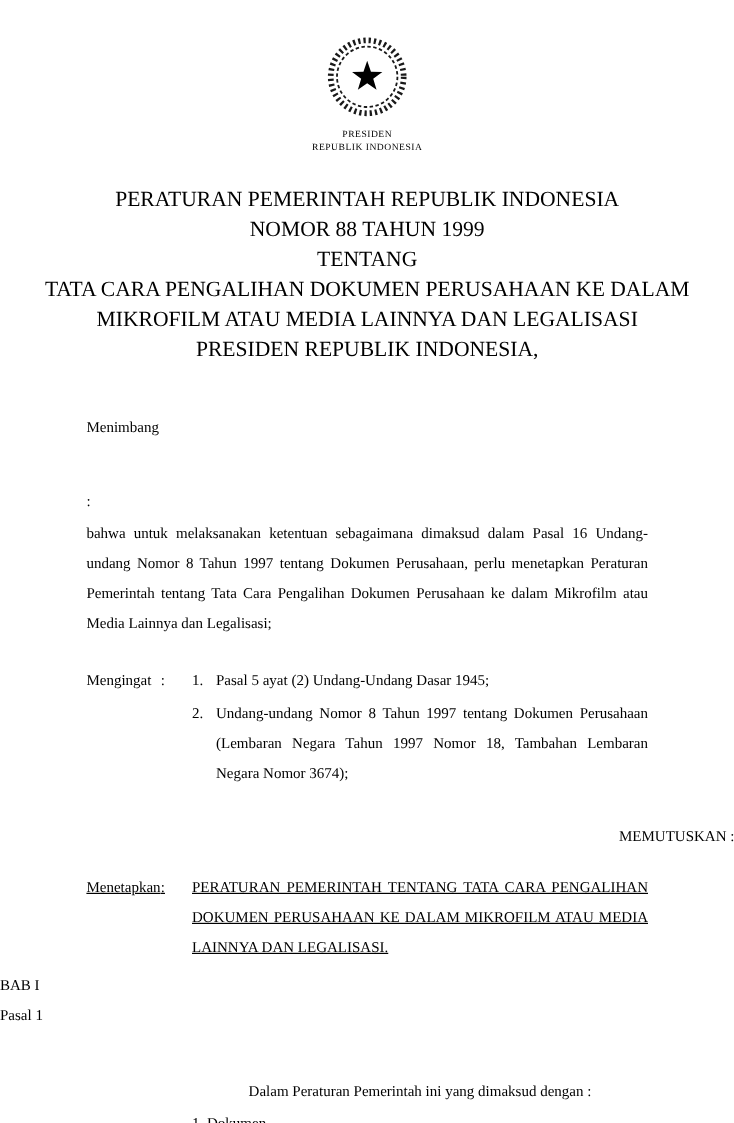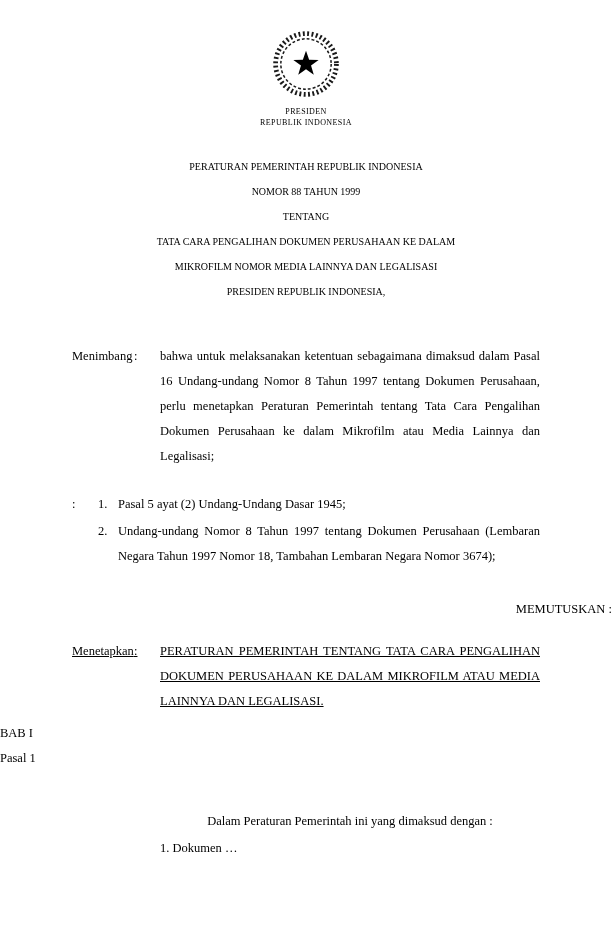--- a/index.html
+++ b/index.html
@@ -34,34 +34,34 @@
     line-height: 11px;
     letter-spacing: 0.4px;
     text-align: center;
   }
 
   
   .title-block {
     margin-top: 26px;
     text-align: center;
     line-height: 25px;
-    font-size: 10px;
+    font-size: 18px;
   }
 
   
   .clause {
     display: flex;
     margin: 0 72px;
     line-height: 25px;
   }
   .clause-label { width: 62px; flex: 0 0 62px; }
   .clause-colon { width: 26px; flex: 0 0 26px; text-align: left; }
   .clause-body  { flex: 1; text-align: justify; }
 
-  .menimbang { margin-top: 40px; }
+  .menimbang { margin-top: 40px; flex-direction: column; }
   .mengingat { margin-top: 23px; }
 
   .num-item { display: flex; }
   .num-item + .num-item { margin-top: 2px; }
   .num-item .num { width: 20px; flex: 0 0 20px; }
   .num-item .num-text { flex: 1; text-align: justify; }
 
   .memutuskan {
     margin-top: 28px;
     text-align: right;
@@ -107,31 +107,32 @@
       <div>PRESIDEN</div>
       <div>REPUBLIK INDONESIA</div>
     </div>
   </div>
 
   <div class="title-block">
     <div>PERATURAN PEMERINTAH REPUBLIK INDONESIA</div>
     <div>NOMOR 88 TAHUN 1999</div>
     <div>TENTANG</div>
     <div>TATA CARA PENGALIHAN DOKUMEN PERUSAHAAN KE DALAM</div>
-    <div>MIKROFILM NOMOR MEDIA LAINNYA DAN LEGALISASI</div>
+    <div>MIKROFILM ATAU MEDIA LAINNYA DAN LEGALISASI</div>
     <div>PRESIDEN REPUBLIK INDONESIA,</div>
   </div>
 
   <div class="clause menimbang">
     <div class="clause-label">Menimbang</div>
     <div class="clause-colon">:</div>
     <div class="clause-body">bahwa untuk melaksanakan ketentuan sebagaimana dimaksud dalam Pasal 16 Undang-undang Nomor 8 Tahun 1997 tentang Dokumen Perusahaan, perlu menetapkan Peraturan Pemerintah tentang Tata Cara Pengalihan Dokumen Perusahaan ke dalam Mikrofilm atau Media Lainnya dan Legalisasi;</div>
   </div>
 
   <div class="clause mengingat">
+    <div class="clause-label">Mengingat</div>
     <div class="clause-colon">:</div>
     <div class="clause-body">
       <div class="num-item">
         <div class="num">1.</div>
         <div class="num-text">Pasal 5 ayat (2) Undang-Undang Dasar 1945;</div>
       </div>
       <div class="num-item">
         <div class="num">2.</div>
         <div class="num-text">Undang-undang Nomor 8 Tahun 1997 tentang Dokumen Perusahaan (Lembaran Negara Tahun 1997 Nomor 18, Tambahan Lembaran Negara Nomor 3674);</div>
       </div>

